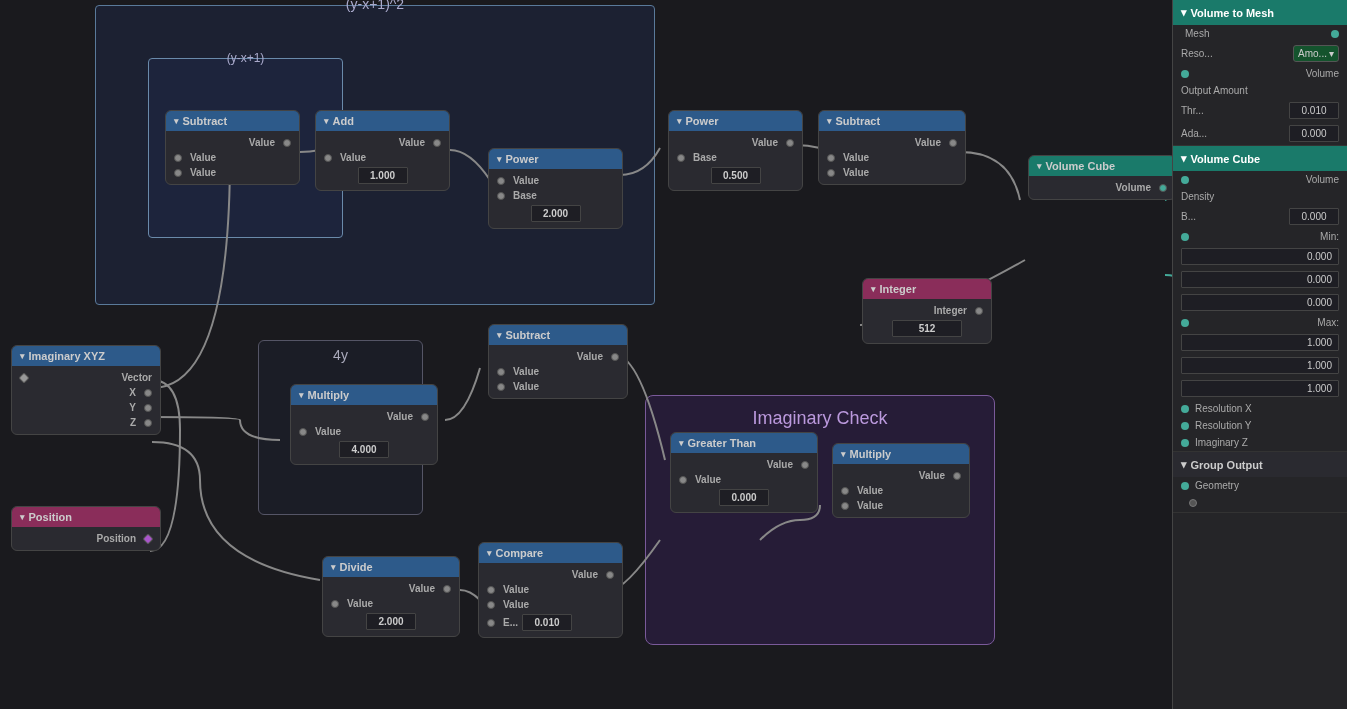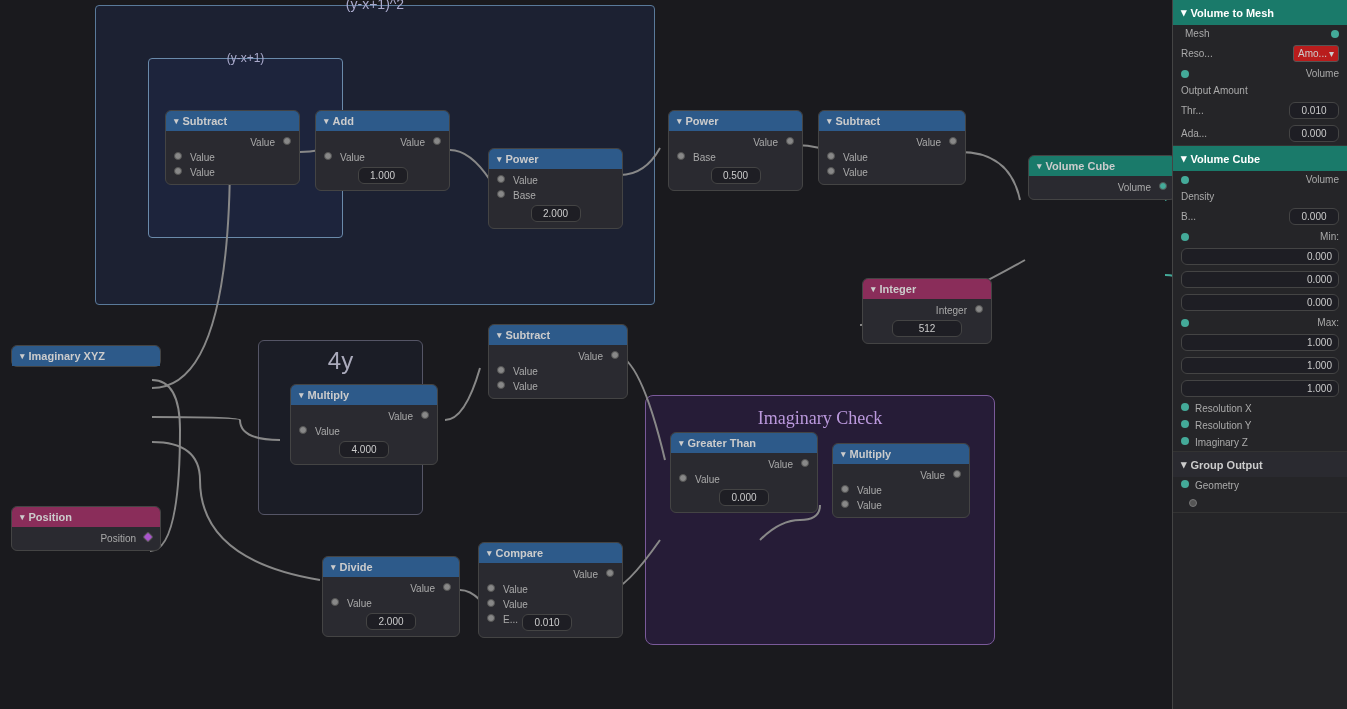--- a/index.html
+++ b/index.html
@@ -29,23 +29,25 @@
       display: flex;
       align-items: center;
       gap: 4px;
     }
     .node-header .arrow { font-size: 9px; }
     .node-body {
       padding: 4px 0;
     }
     .node-row {
       display: flex;
+      align-items: center;
       padding: 2px 8px;
       justify-content: space-between;
       position: relative;
+      font-weight: bold;
     }
     .node-row.left { justify-content: flex-start; gap: 4px; }
     .node-row.right { justify-content: flex-end; gap: 4px; }
     .socket {
       width: 8px; height: 8px;
       border-radius: 50%;
       background: #888;
       border: 1px solid #555;
       display: inline-block;
       flex-shrink: 0;
@@ -55,21 +57,21 @@
     .socket.grey { background: #888; }
     .socket.green { background: #4a9; }
     .socket.diamond {
       border-radius: 2px;
       transform: rotate(45deg);
       background: #999;
     }
     .value-box {
       background: #1e1e24;
       border: 1px solid #444;
-      border-radius: 6px;
+      border-radius: 1px;
       padding: 2px 6px;
       color: #ccc;
       font-size: 10px;
       min-width: 50px;
       text-align: center;
     }
     .node-label { font-size: 10px; color: #aaa; }
     
     .hdr-blue { background: #2d5a8a; }
     .hdr-teal { background: #1a7a6a; }
@@ -97,21 +99,20 @@
       background: rgba(50,30,80,0.5);
     }
     .imaginary-title {
       position: absolute;
       top: 12px; left: 50%;
       transform: translateX(-50%);
       color: #bb99dd;
       font-size: 18px;
       white-space: nowrap;
       pointer-events: none;
-      font-family: Liberation Serif, serif;
     }
     
     .right-panel {
       position: absolute;
       right: 0; top: 0;
       width: 175px;
       height: 100%;
       background: #252528;
       border-left: 1px solid #444;
       padding: 0;
@@ -135,25 +136,26 @@
       padding: 3px 8px;
       justify-content: space-between;
       gap: 4px;
     }
     .panel-row .value-box {
       font-size: 10px;
       min-width: 50px;
     }
     .panel-socket-row {
       display: flex;
+      align-items: center;
       padding: 3px 8px;
       gap: 6px;
     }
     .dropdown {
-      background: #b91c1c;
+      background: #14532d;
       border: 1px solid #555;
       border-radius: 3px;
       padding: 2px 4px;
       color: #ccc;
       font-size: 10px;
       display: flex;
       align-items: center;
       gap: 2px;
     }
     
@@ -175,21 +177,21 @@
 </div>
 <div class="group-frame" style="left:148px;top:58px;width:195px;height:180px;border-color:#6a8aaa;">
   <span class="group-title" style="font-size:12px;top:-8px;">(y-x+1)</span>
 </div>
 
 <div class="imaginary-frame" style="left:645px;top:395px;width:350px;height:250px;">
   <span class="imaginary-title">Imaginary Check</span>
 </div>
 
 <div style="position:absolute;left:258px;top:340px;width:165px;height:175px;border:1px solid #556;border-radius:6px;background:rgba(30,35,50,0.4);">
-  <span style="position:absolute;top:6px;left:50%;transform:translateX(-50%);color:#aab;font-size:24px;">4y</span>
+  <span style="position:absolute;top:6px;left:50%;transform:translateX(-50%);color:#aab;font-size:14px;">4y</span>
 </div>
 
 <svg class="connections-svg">
 
   <path class="conn conn-grey" d="M150,551 Q180,551 180,430 Q180,380 152,380"></path>
 
   <path class="conn conn-grey" d="M152,388 Q230,388 230,155"></path>
   <path class="conn conn-grey" d="M152,417 Q240,417 240,420 Q240,440 280,440"></path>
   <path class="conn conn-grey" d="M152,442 Q200,442 200,480 Q200,560 320,580"></path>
 
@@ -217,20 +219,38 @@
 
   <path class="conn conn-green" d="M1165,275 Q1175,275 1185,280"></path>
 
   <path class="conn conn-grey" d="M820,505 Q820,520 800,520 Q780,520 760,540"></path>
 </svg>
 
 <div class="node" style="left:11px;top:345px;width:150px;">
   <div class="node-header hdr-blue">
     <span class="arrow">▾</span>
     <span>Imaginary XYZ</span>
+  </div>
+  <div class="node-body">
+    <div class="node-row">
+      <span class="socket diamond in"></span>
+      <span class="node-label">Vector</span>
+    </div>
+    <div class="node-row right">
+      <span class="node-label">X</span>
+      <span class="socket grey out"></span>
+    </div>
+    <div class="node-row right">
+      <span class="node-label">Y</span>
+      <span class="socket grey out"></span>
+    </div>
+    <div class="node-row right">
+      <span class="node-label">Z</span>
+      <span class="socket grey out"></span>
+    </div>
   </div>
 </div>
 
 <div class="node" style="left:11px;top:506px;width:150px;">
   <div class="node-header hdr-pink">
     <span class="arrow">▾</span>
     <span>Position</span>
   </div>
   <div class="node-body">
     <div class="node-row right">

